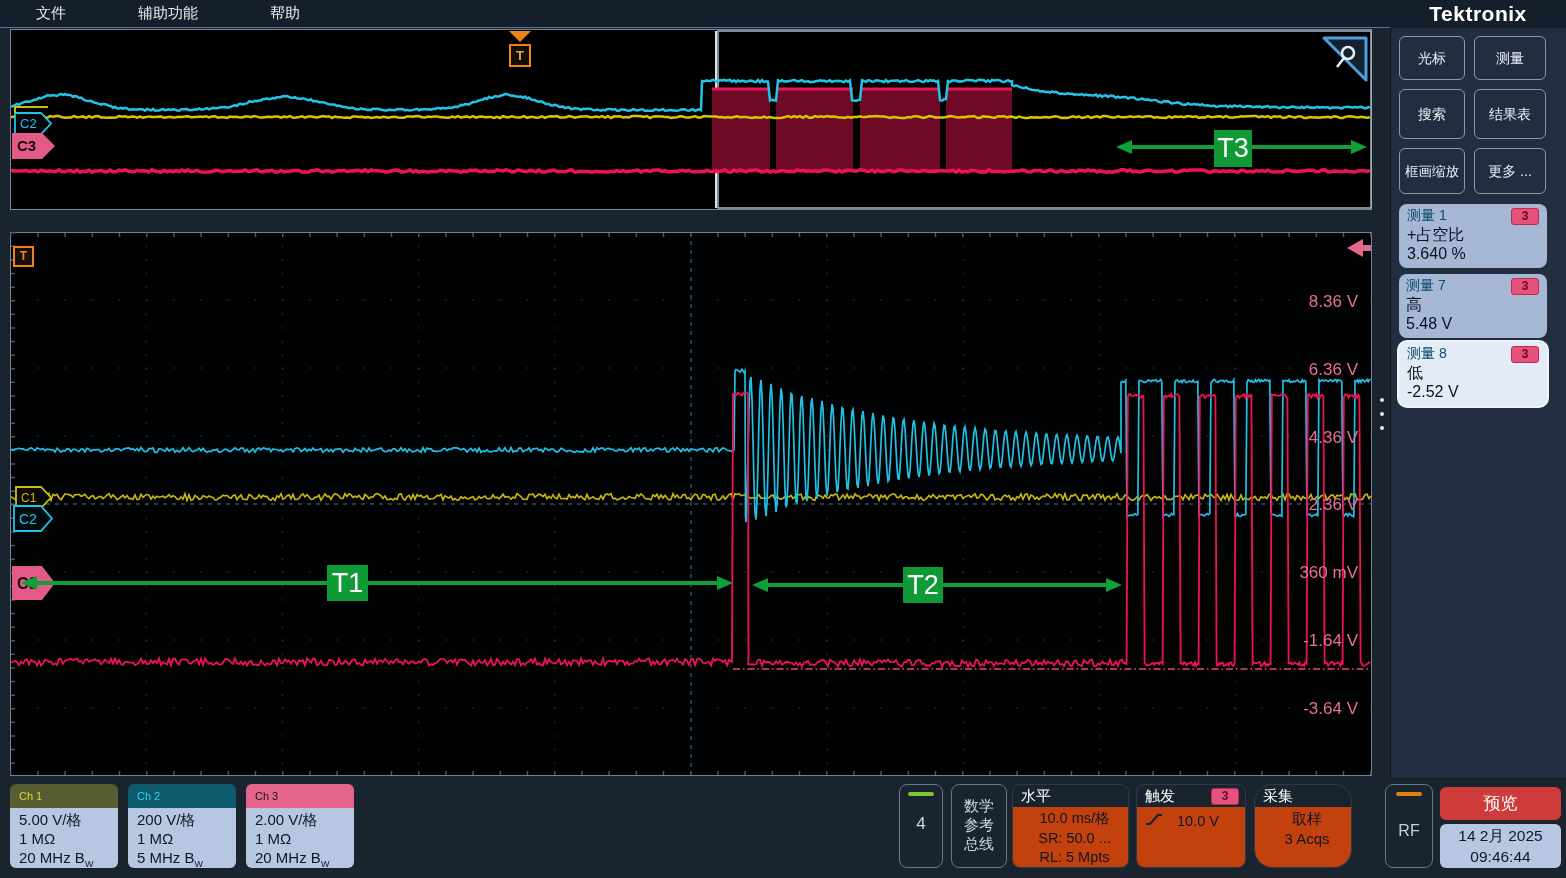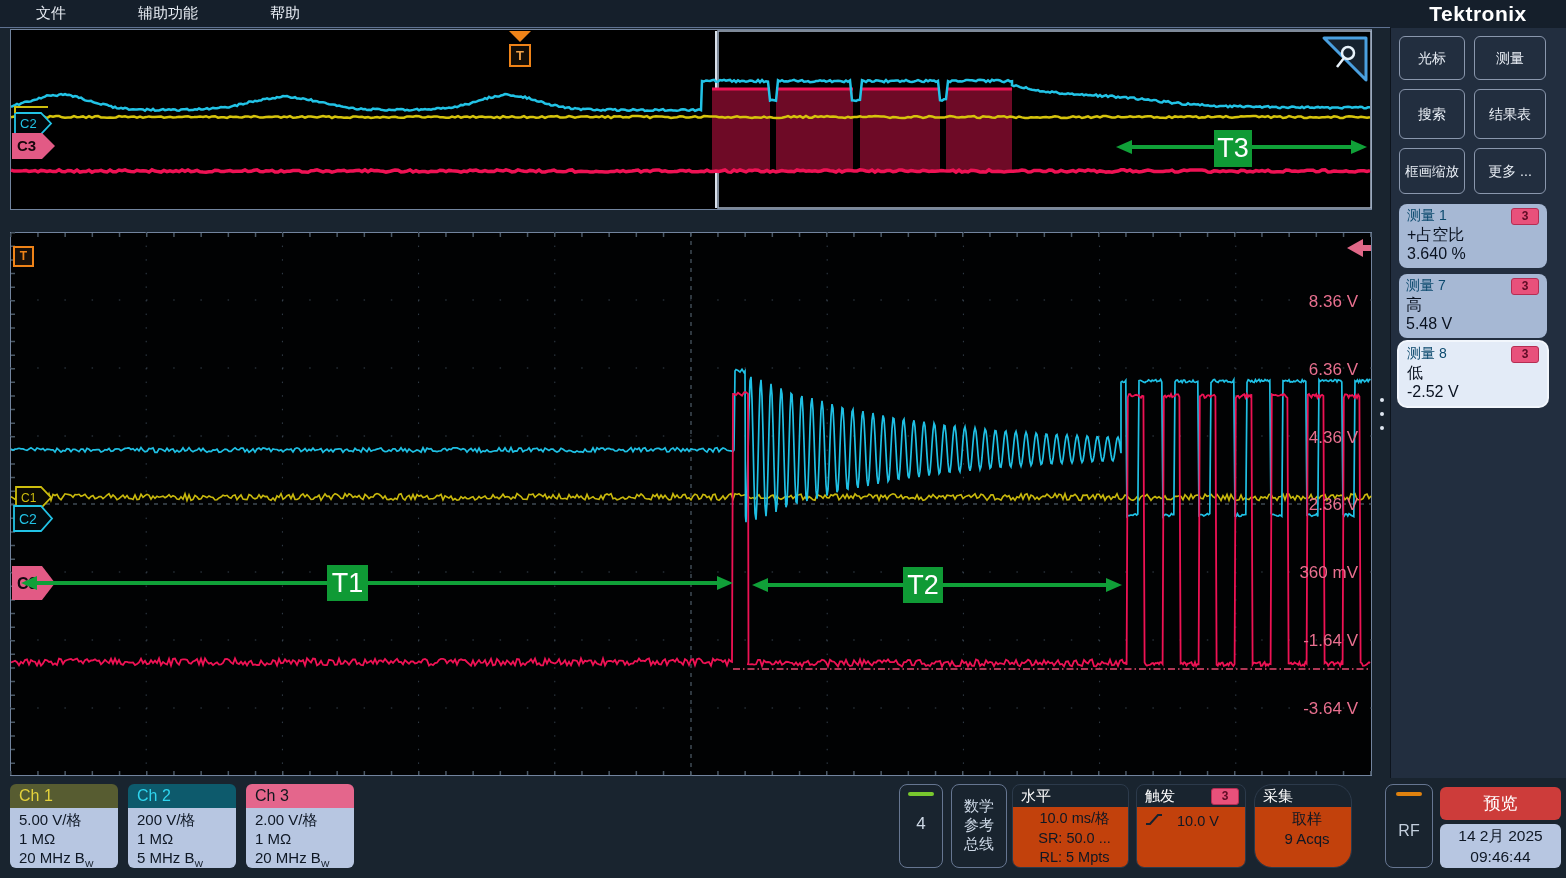--- a/index.html
+++ b/index.html
@@ -51,21 +51,21 @@
   .meas-title{font-size:14px;color:#0c4a6e;}
   .src-chip{background:#e8517b;border:1px solid #b52d53;border-radius:3px;width:26px;height:15px;
             color:#5d0b24;font-size:12px;font-weight:bold;text-align:center;line-height:15px;}
   .meas-line{font-size:16px;line-height:19px;}
   #drag-handle{left:1378px;top:398px;width:8px;height:32px;display:flex;flex-direction:column;
                align-items:center;justify-content:space-between;}
   #drag-handle div{width:4px;height:4px;border-radius:50%;background:#dfe7f0;}
   
   #bottombar{left:0;top:778px;width:1566px;height:100px;background:#19242f;}
   .ch-badge{position:absolute;top:6px;width:108px;height:84px;border-radius:6px;overflow:hidden;}
-  .ch-head{height:24px;font-size:16px;line-height:24px;padding-left:9px;}
+  .ch-head{height:24px;font-size:11px;line-height:24px;padding-left:9px;}
   .ch-body{height:60px;background:#b7c6e1;color:#0e1724;font-size:15px;line-height:19px;padding:2px 0 0 9px;}
   .dark-badge{position:absolute;top:6px;height:84px;border:1.5px solid #667691;border-radius:8px;
               box-sizing:border-box;color:#cdd8e6;text-align:center;}
   .mini-bar{width:26px;height:4px;border-radius:2px;margin:7px auto 0 auto;}
   .info-badge{position:absolute;top:6px;height:84px;border:1px solid #2c3a4b;border-radius:8px;
               box-sizing:border-box;overflow:hidden;}
   .info-title{height:22px;color:#fff;font-size:15px;line-height:22px;padding-left:8px;
               display:flex;align-items:center;}
   .info-body{background:#c2410c;color:#0e1724;font-size:14.5px;line-height:19.5px;
              padding:2px 0 0 8px;height:60px;text-align:center;}
@@ -272,21 +272,21 @@
         <svg width="18" height="14" viewBox="0 0 18 14">
           <path d="M1 12 h4 l8 -9 h4" stroke="#17222f" stroke-width="2" fill="none"></path>
         </svg>
         <span>10.0 V</span>
       </div>
     </div>
     <div class="info-badge" style="left:1254px;width:98px;border-radius:18px;">
       <div class="info-title">采集</div>
       <div class="info-body" style="font-size:15px;line-height:20px;">
         <div>取样</div>
-        <div>9 Acqs</div>
+        <div>3 Acqs</div>
       </div>
     </div>
     <div class="dark-badge" style="left:1385px;width:48px;">
       <div class="mini-bar" style="background:#e0820f;"></div>
       <div style="font-size:16px;margin-top:26px;color:#c3cfdd;">RF</div>
     </div>
   </div>
   <div id="preview-btn" class="abs">预览</div>
   <div id="datetime" class="abs">
     <div>14 2月 2025</div>

